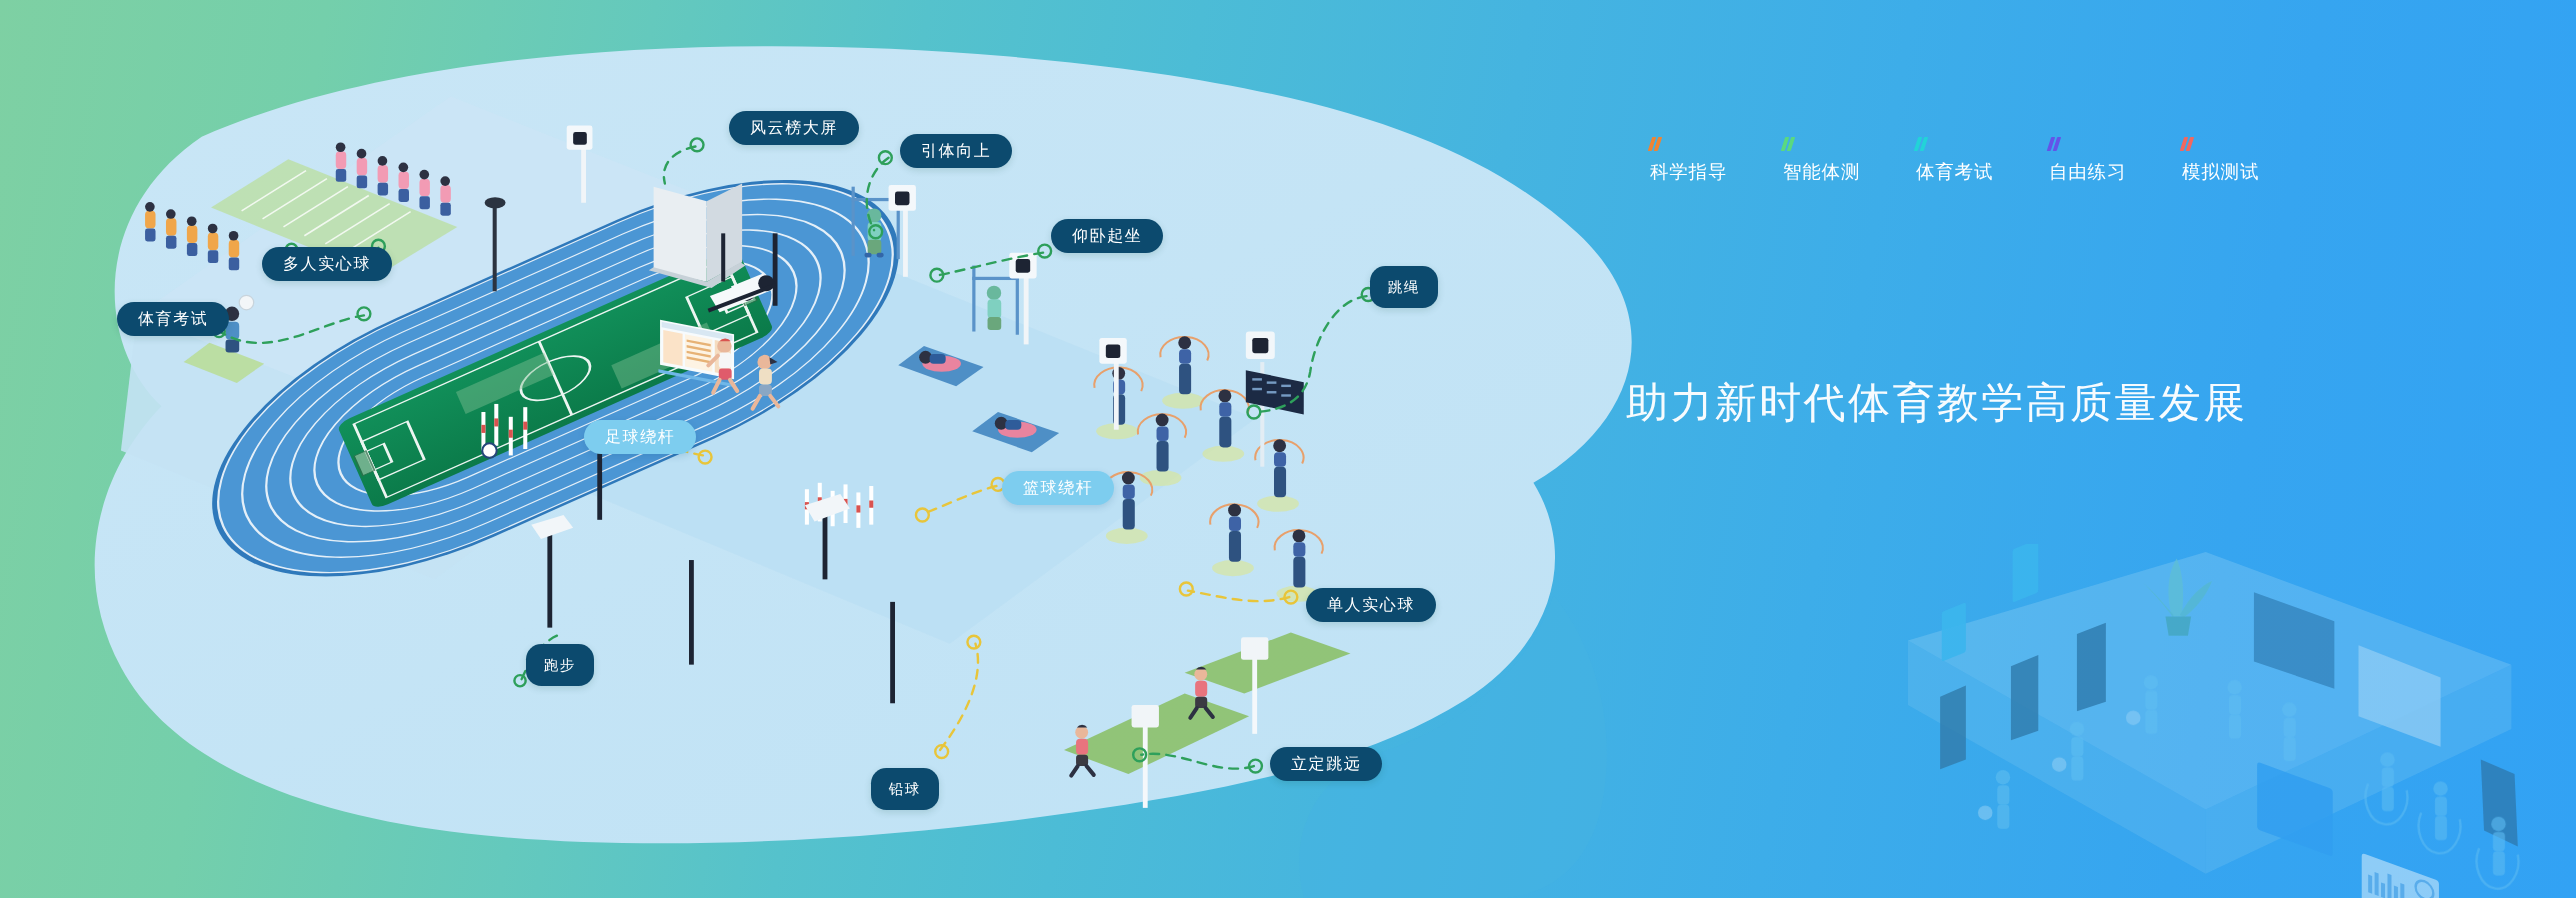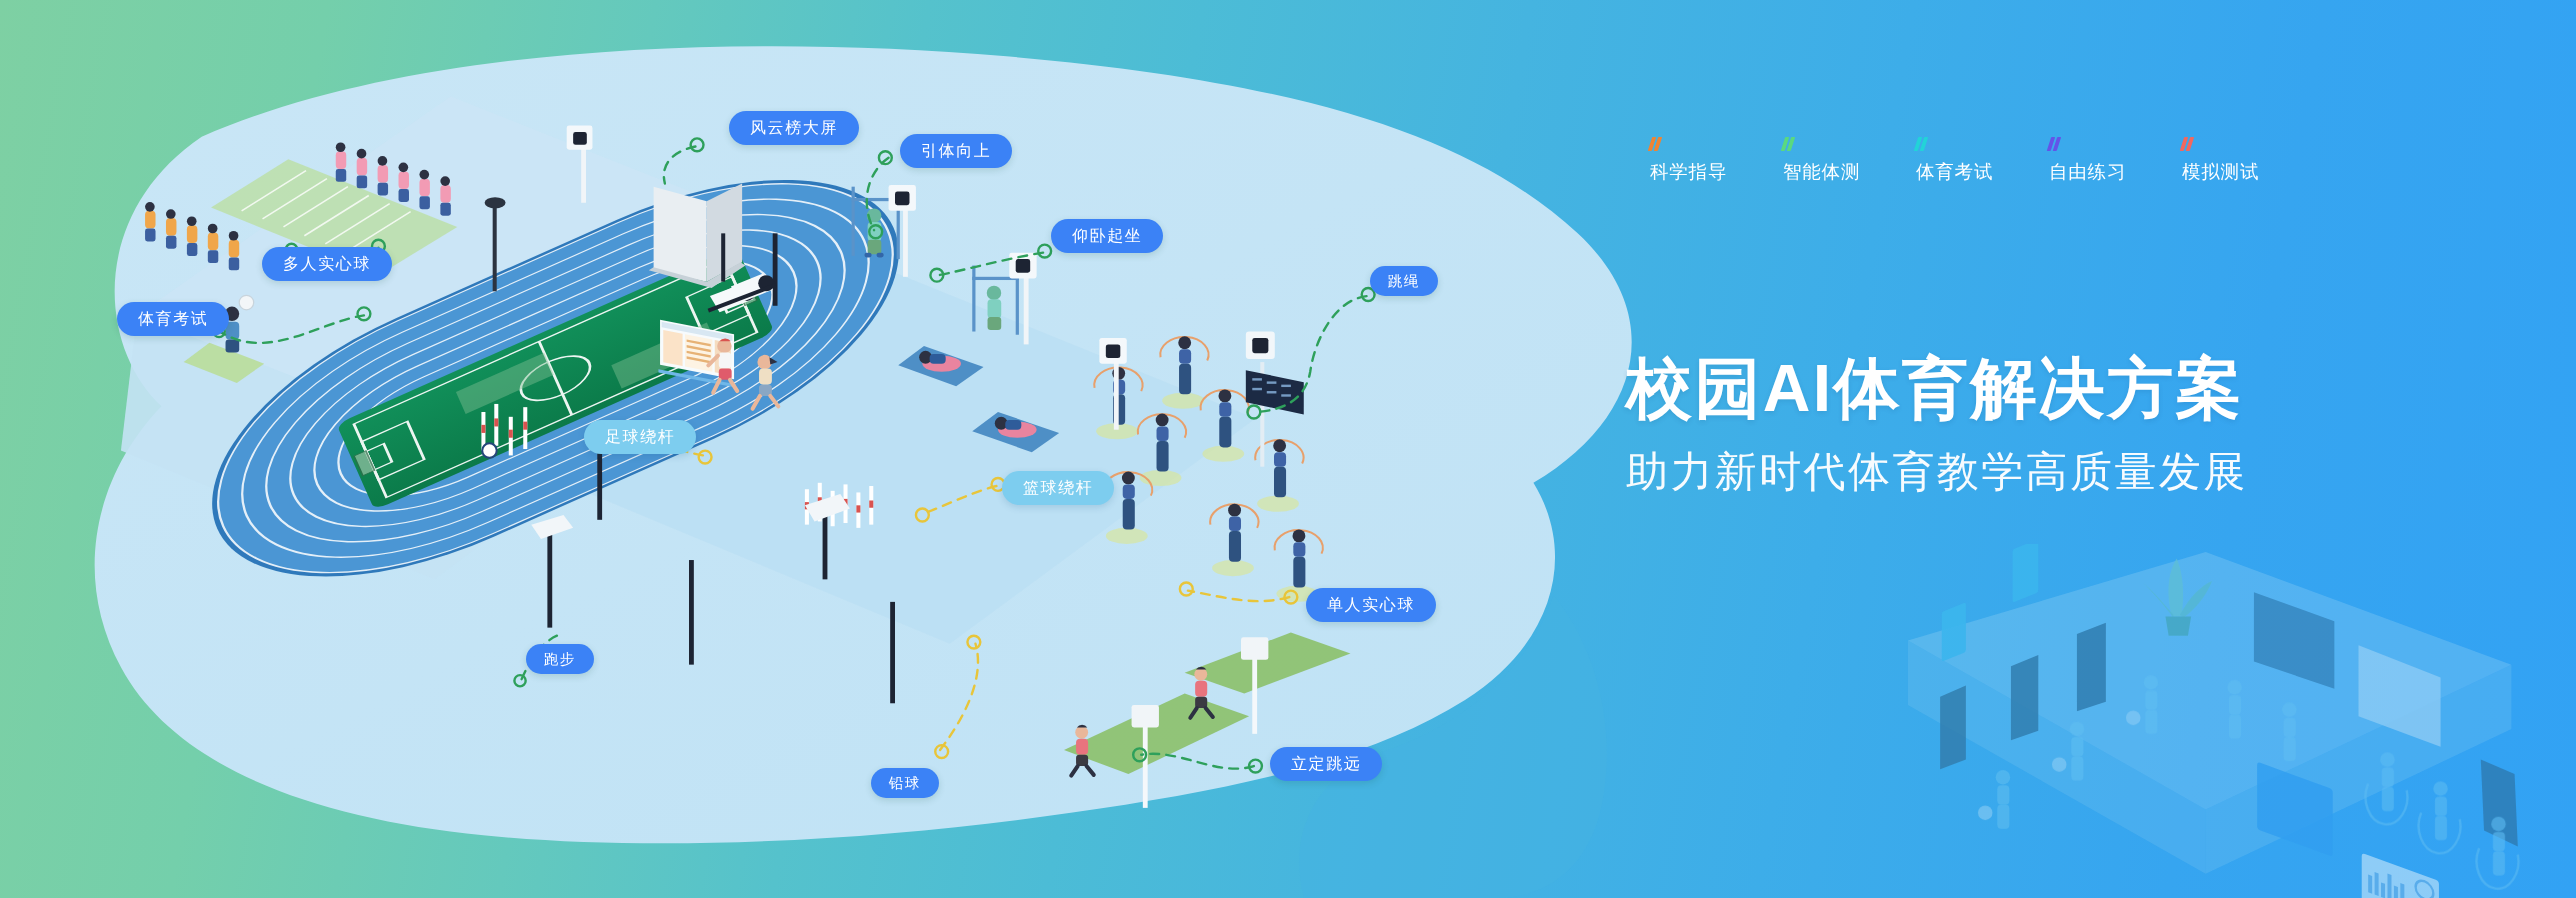--- a/index.html
+++ b/index.html
@@ -48,23 +48,23 @@
   .stage { position:absolute; left:0; top:0; width:1650px; height:898px; }
   .stage svg { position:absolute; top:0; left:0; }
 
   
   .pill {
     position:absolute; display:flex; align-items:center; justify-content:center;
     height:34px; padding:0 21px; border-radius:17px;
     font-size:16px; color:#ffffff; letter-spacing:1.6px; white-space:nowrap;
     box-shadow:0 2.4px 7.2px rgba(20,80,60,.16);
   }
-  .pill.green { background:#3b82f6; }
+  .pill.green { background:#0c4a6e; }
   .pill.blue  { background:#7dcdef; box-shadow:0 2.4px 7.2px rgba(20,80,130,.16); }
-  .pill.small { height:30px; padding:0 17.7px; font-size:14.5px; border-radius:15.3px; }
+  .pill.small { height:42px; padding:0 17.7px; font-size:14.5px; border-radius:15.3px; }
 
   
   .ghost-scene { position:absolute; right:0; bottom:0; width:789px; height:354px; opacity:.55; }
 </style>
 </head>
 <body>
 
 <div class="blob-wrap">
   <svg width="2576" height="898" viewBox="0 0 3200 1116">
     <defs>
@@ -652,17 +652,16 @@
 <div class="right-panel">
   <div class="feature-tags" id="feature-tags">
       <div class="feature-tag"><span class="ft-slash"><span style="background:#ef8433"></span><span style="background:#ef8433"></span></span><span class="ft-label">科学指导</span></div>
       <div class="feature-tag"><span class="ft-slash"><span style="background:#5ad97f"></span><span style="background:#5ad97f"></span></span><span class="ft-label">智能体测</span></div>
       <div class="feature-tag"><span class="ft-slash"><span style="background:#22d3d8"></span><span style="background:#22d3d8"></span></span><span class="ft-label">体育考试</span></div>
       <div class="feature-tag"><span class="ft-slash"><span style="background:#6354e8"></span><span style="background:#6354e8"></span></span><span class="ft-label">自由练习</span></div>
       <div class="feature-tag"><span class="ft-slash"><span style="background:#f2685f"></span><span style="background:#f2685f"></span></span><span class="ft-label">模拟测试</span></div>
     </div>
 
   <div class="headline-block">
-    <div class="headline">校园AI体育解决方案</div>
     <div class="subhead">助力新时代体育教学高质量发展</div>
   </div>
 </div>
 
 
 </body></html>

